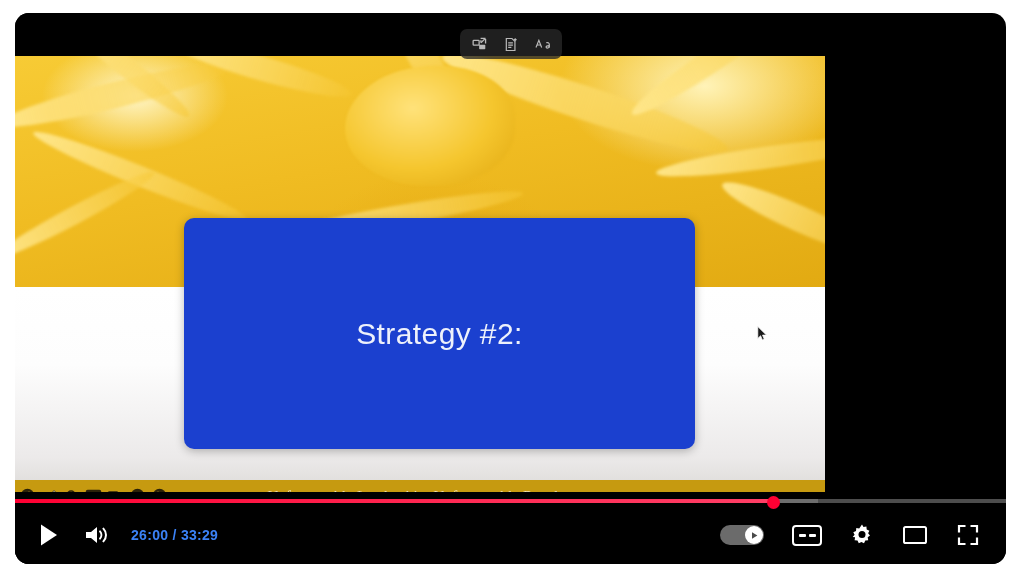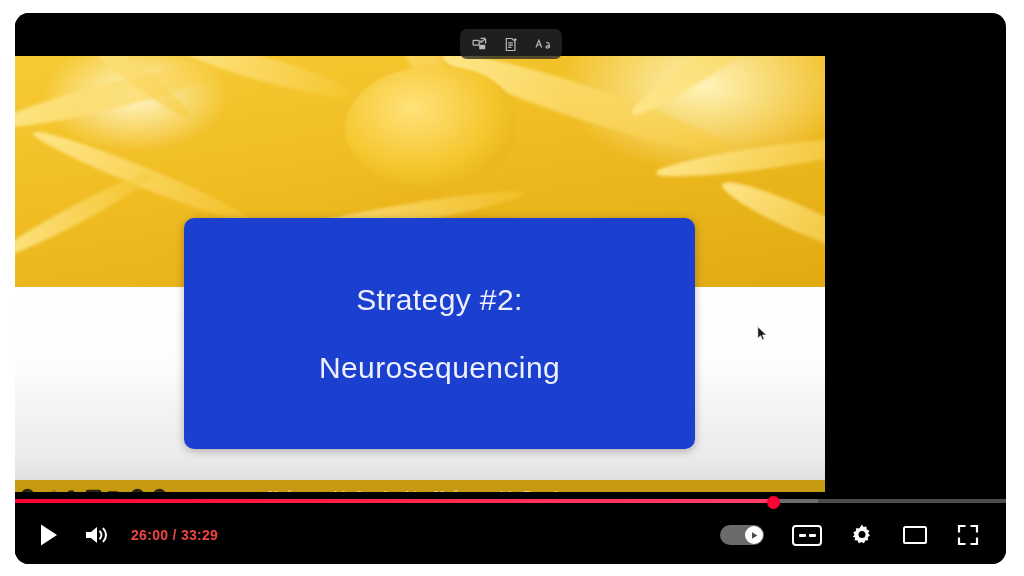--- a/index.html
+++ b/index.html
@@ -257,21 +257,21 @@
   .ctrl-left { display: flex; align-items: center; padding-left: 22px; gap: 22px; }
   .ctrl-spacer { flex: 1; }
   .ctrl-right { display: flex; align-items: center; padding-right: 26px; gap: 28px; }
   .ctrl-btn {
     color: #ffffff;
     display: flex; align-items: center; justify-content: center;
     height: 38px; min-width: 24px;
   }
   .ctrl-btn svg { display: block; }
   .time {
-    color: #ef4444;
+    color: #3b82f6;
     font-size: 14px;
     font-weight: 600;
     letter-spacing: .3px;
     white-space: nowrap;
   }
   .autoplay {
     width: 44px; height: 20px;
     background: #6b6b6b;
     border-radius: 12px;
     position: relative;
@@ -328,21 +328,20 @@
         </div>
 
         <div class="slide-body"></div>
 
         <div class="slide-footer">
           <span class="slide-footer-text">Unforgettable Leadership. Unforgettable Results.</span>
         </div>
 
         <div class="blue-card">
           <div class="blue-line">Strategy #2:</div>
-          <div class="blue-line">Neurosequencing</div>
         </div>
 
       </div>
 
       <div class="ext-toolbar">
         <div class="ext-btn">
           <svg width="15" height="14" viewBox="0 0 16 15" fill="none" stroke="currentColor" stroke-width="1.4">
             <path d="M14.5 2.2V7"></path>
             <path d="M9.2 1.5H14.5"></path>
             <path d="M13.8 2L9.5 6.2"></path>

